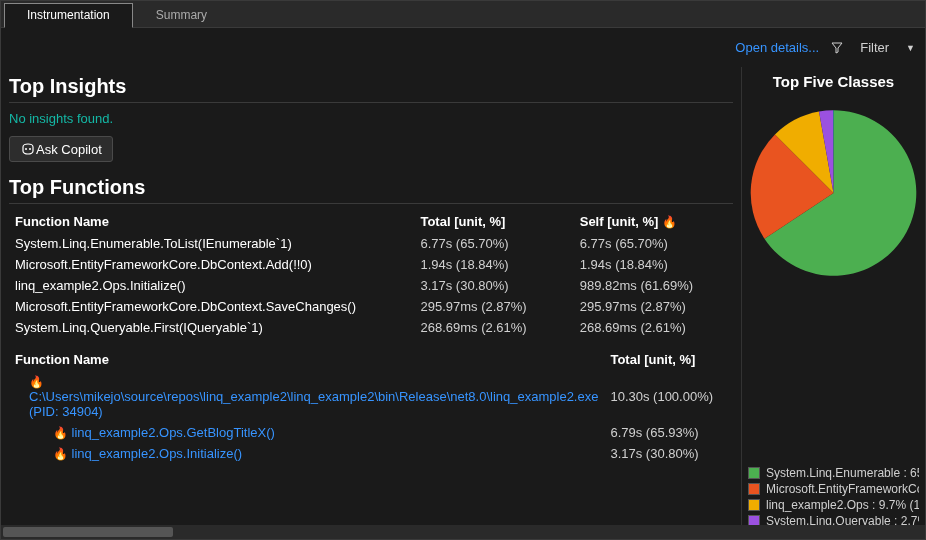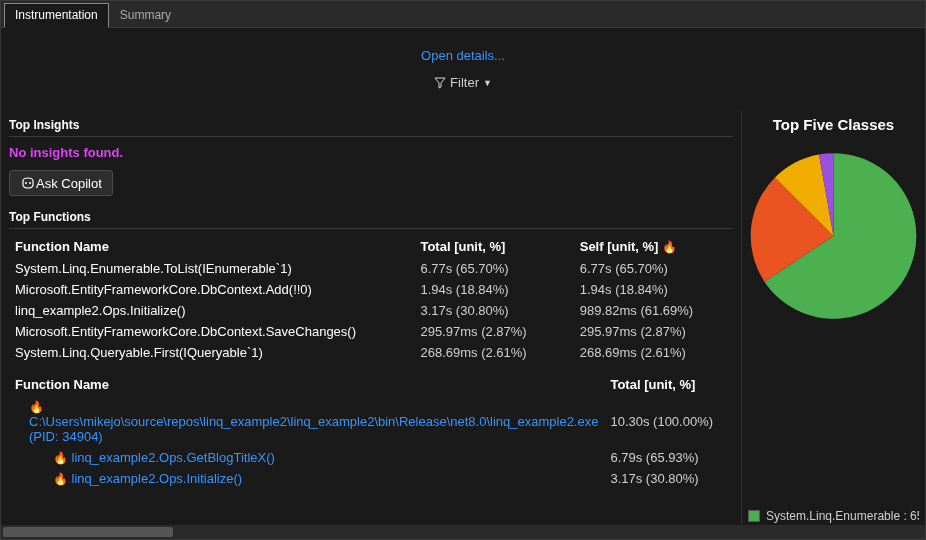--- a/index.html
+++ b/index.html
@@ -1,28 +1,28 @@
 <!DOCTYPE html>
 <html><head>
 <meta charset="utf-8">
 <style>
 * { margin:0; padding:0; box-sizing:border-box; }
 body { width:926px; height:540px; background:#1a1a1a; font-family:"Segoe UI",sans-serif; font-size:13px; color:#d0d0d0; overflow:hidden; position:relative; border:1px solid #3a3a3a; }
 .tabs { display:flex; background:#2a2a2a; border-bottom:1px solid #3a3a3a; padding:2px 3px 0 3px; }
-.tab { padding:4px 10px; font-size:12px; color:#aaa; cursor:pointer; border:1px solid transparent; }
+.tab { padding:4px 22px; font-size:12px; color:#aaa; cursor:pointer; border:1px solid transparent; }
 .tab.active { background:#1a1a1a; border:1px solid #888; border-bottom:1px solid #1a1a1a; margin-bottom:-1px; color:#fff; }
-.toolbar { display:flex; justify-content:flex-end; align-items:center; padding:20px 10px; gap:12px;flex-direction:column; }
+.toolbar { display:flex; justify-content:flex-end; align-items:center; padding:12px 10px; gap:12px; }
 .link { color:#3794ff; cursor:pointer; font-size:13px; }
-.filter { display:flex; align-items:center; gap:4px; cursor:pointer; color:#d0d0d0; }
+.filter { display:flex; align-items:center; gap:17px; cursor:pointer; color:#d0d0d0; }
 .content { display:flex; height:calc(100% - 56px); }
 .left { flex:1; overflow-y:auto; overflow-x:hidden; padding:0 0 16px 0; }
 .right { width:184px; border-left:1px solid #333; padding:4px 6px; display:flex; flex-direction:column; }
 .section { margin:4px 8px 10px 8px; }
-.section-h { font-size:12px; font-weight:600; color:#fff; padding:4px 0; border-bottom:1px solid #3a3a3a; margin-bottom:6px; }
-.no-insights { color:#d946ef; padding:2px 0 10px 0;font-weight:bold; }
+.section-h { font-size:20px; font-weight:600; color:#fff; padding:4px 0; border-bottom:1px solid #3a3a3a; margin-bottom:6px; }
+.no-insights { color:#14b8a6; padding:2px 0 10px 0; }
 .copilot-btn { display:inline-flex; align-items:center; background:#2d2d2d; border:1px solid #4a4a4a; padding:4px 10px; border-radius:3px; cursor:pointer; color:#fff; font-size:13px; }
 table { width:100%; border-collapse:collapse; }
 th { text-align:left; font-weight:600; color:#fff; padding:4px 6px; font-size:13px; }
 td { padding:3px 6px; font-size:13px; }
 td.fn { color:#ffffff; cursor:pointer; }
 .fire { color:#ff6b3d; font-size:12px; }
 .right-title { font-size:15px; font-weight:600; color:#fff; text-align:center; padding:2px 0 8px 0; }
 .pie-wrap { display:flex; justify-content:center; }
 .legend { margin-top:auto; font-size:12px; }
 .legend-item { display:flex; align-items:center; gap:6px; padding:1px 0; white-space:nowrap; overflow:hidden; text-overflow:ellipsis; }

